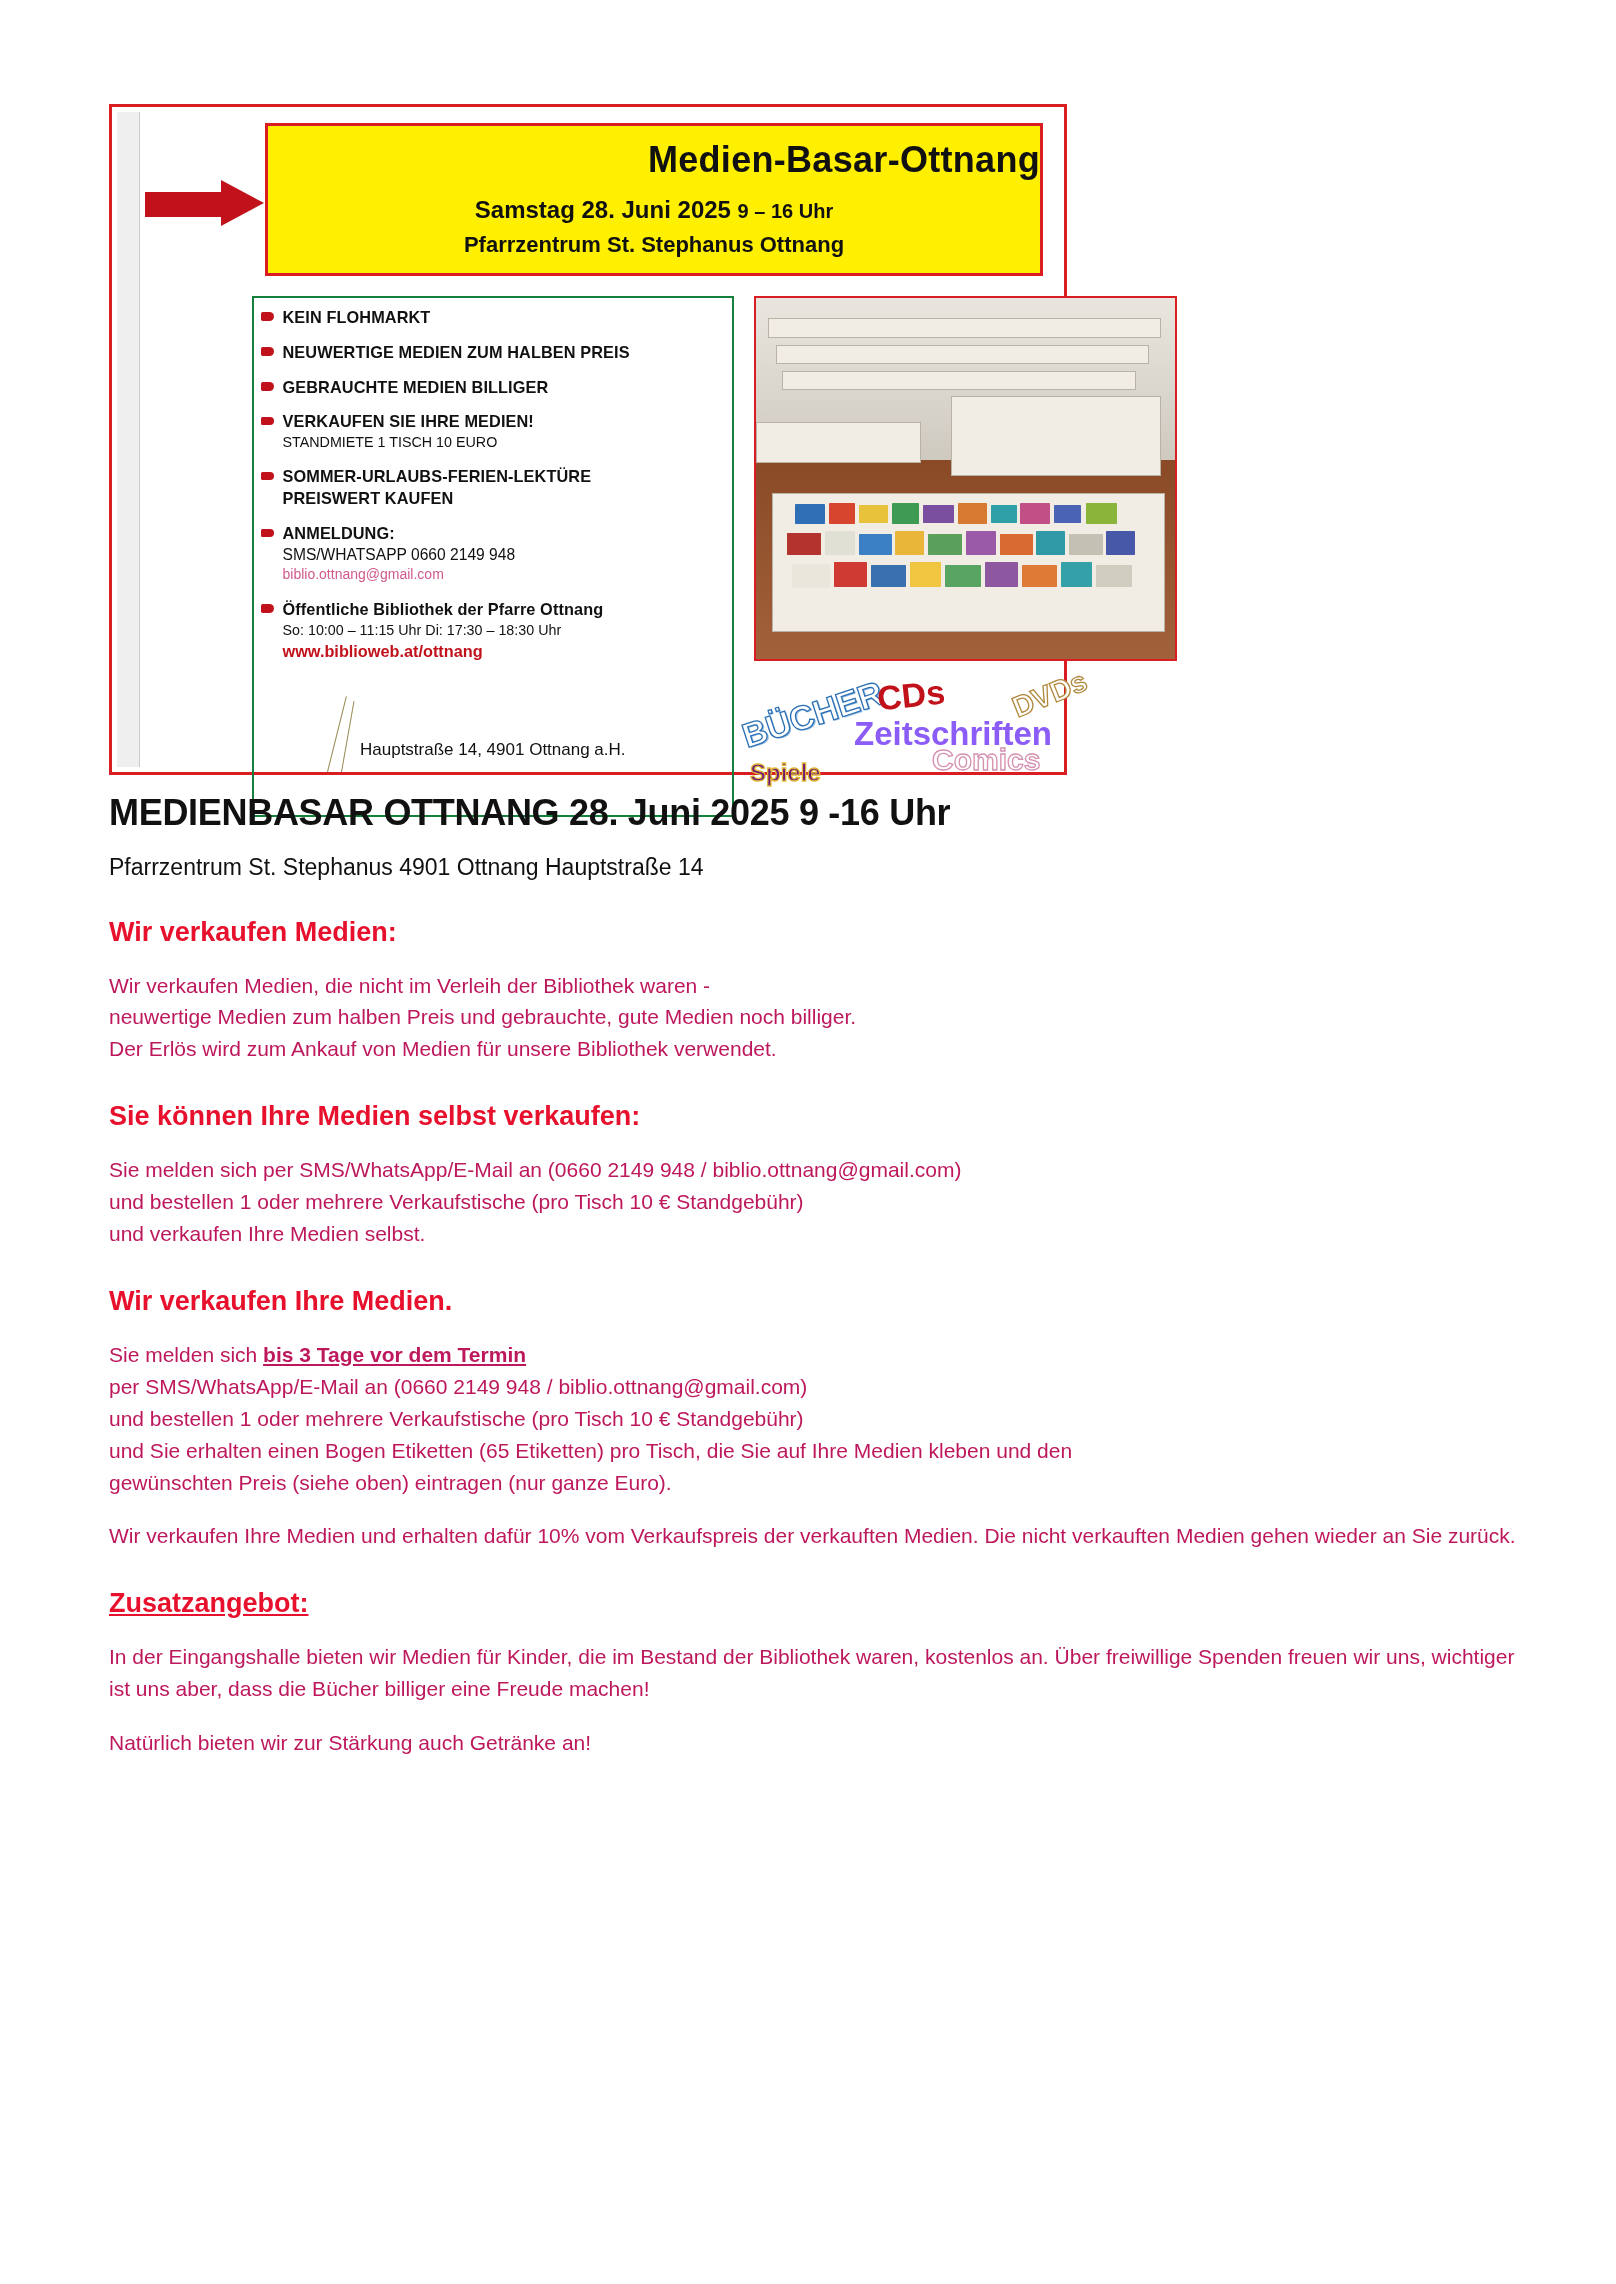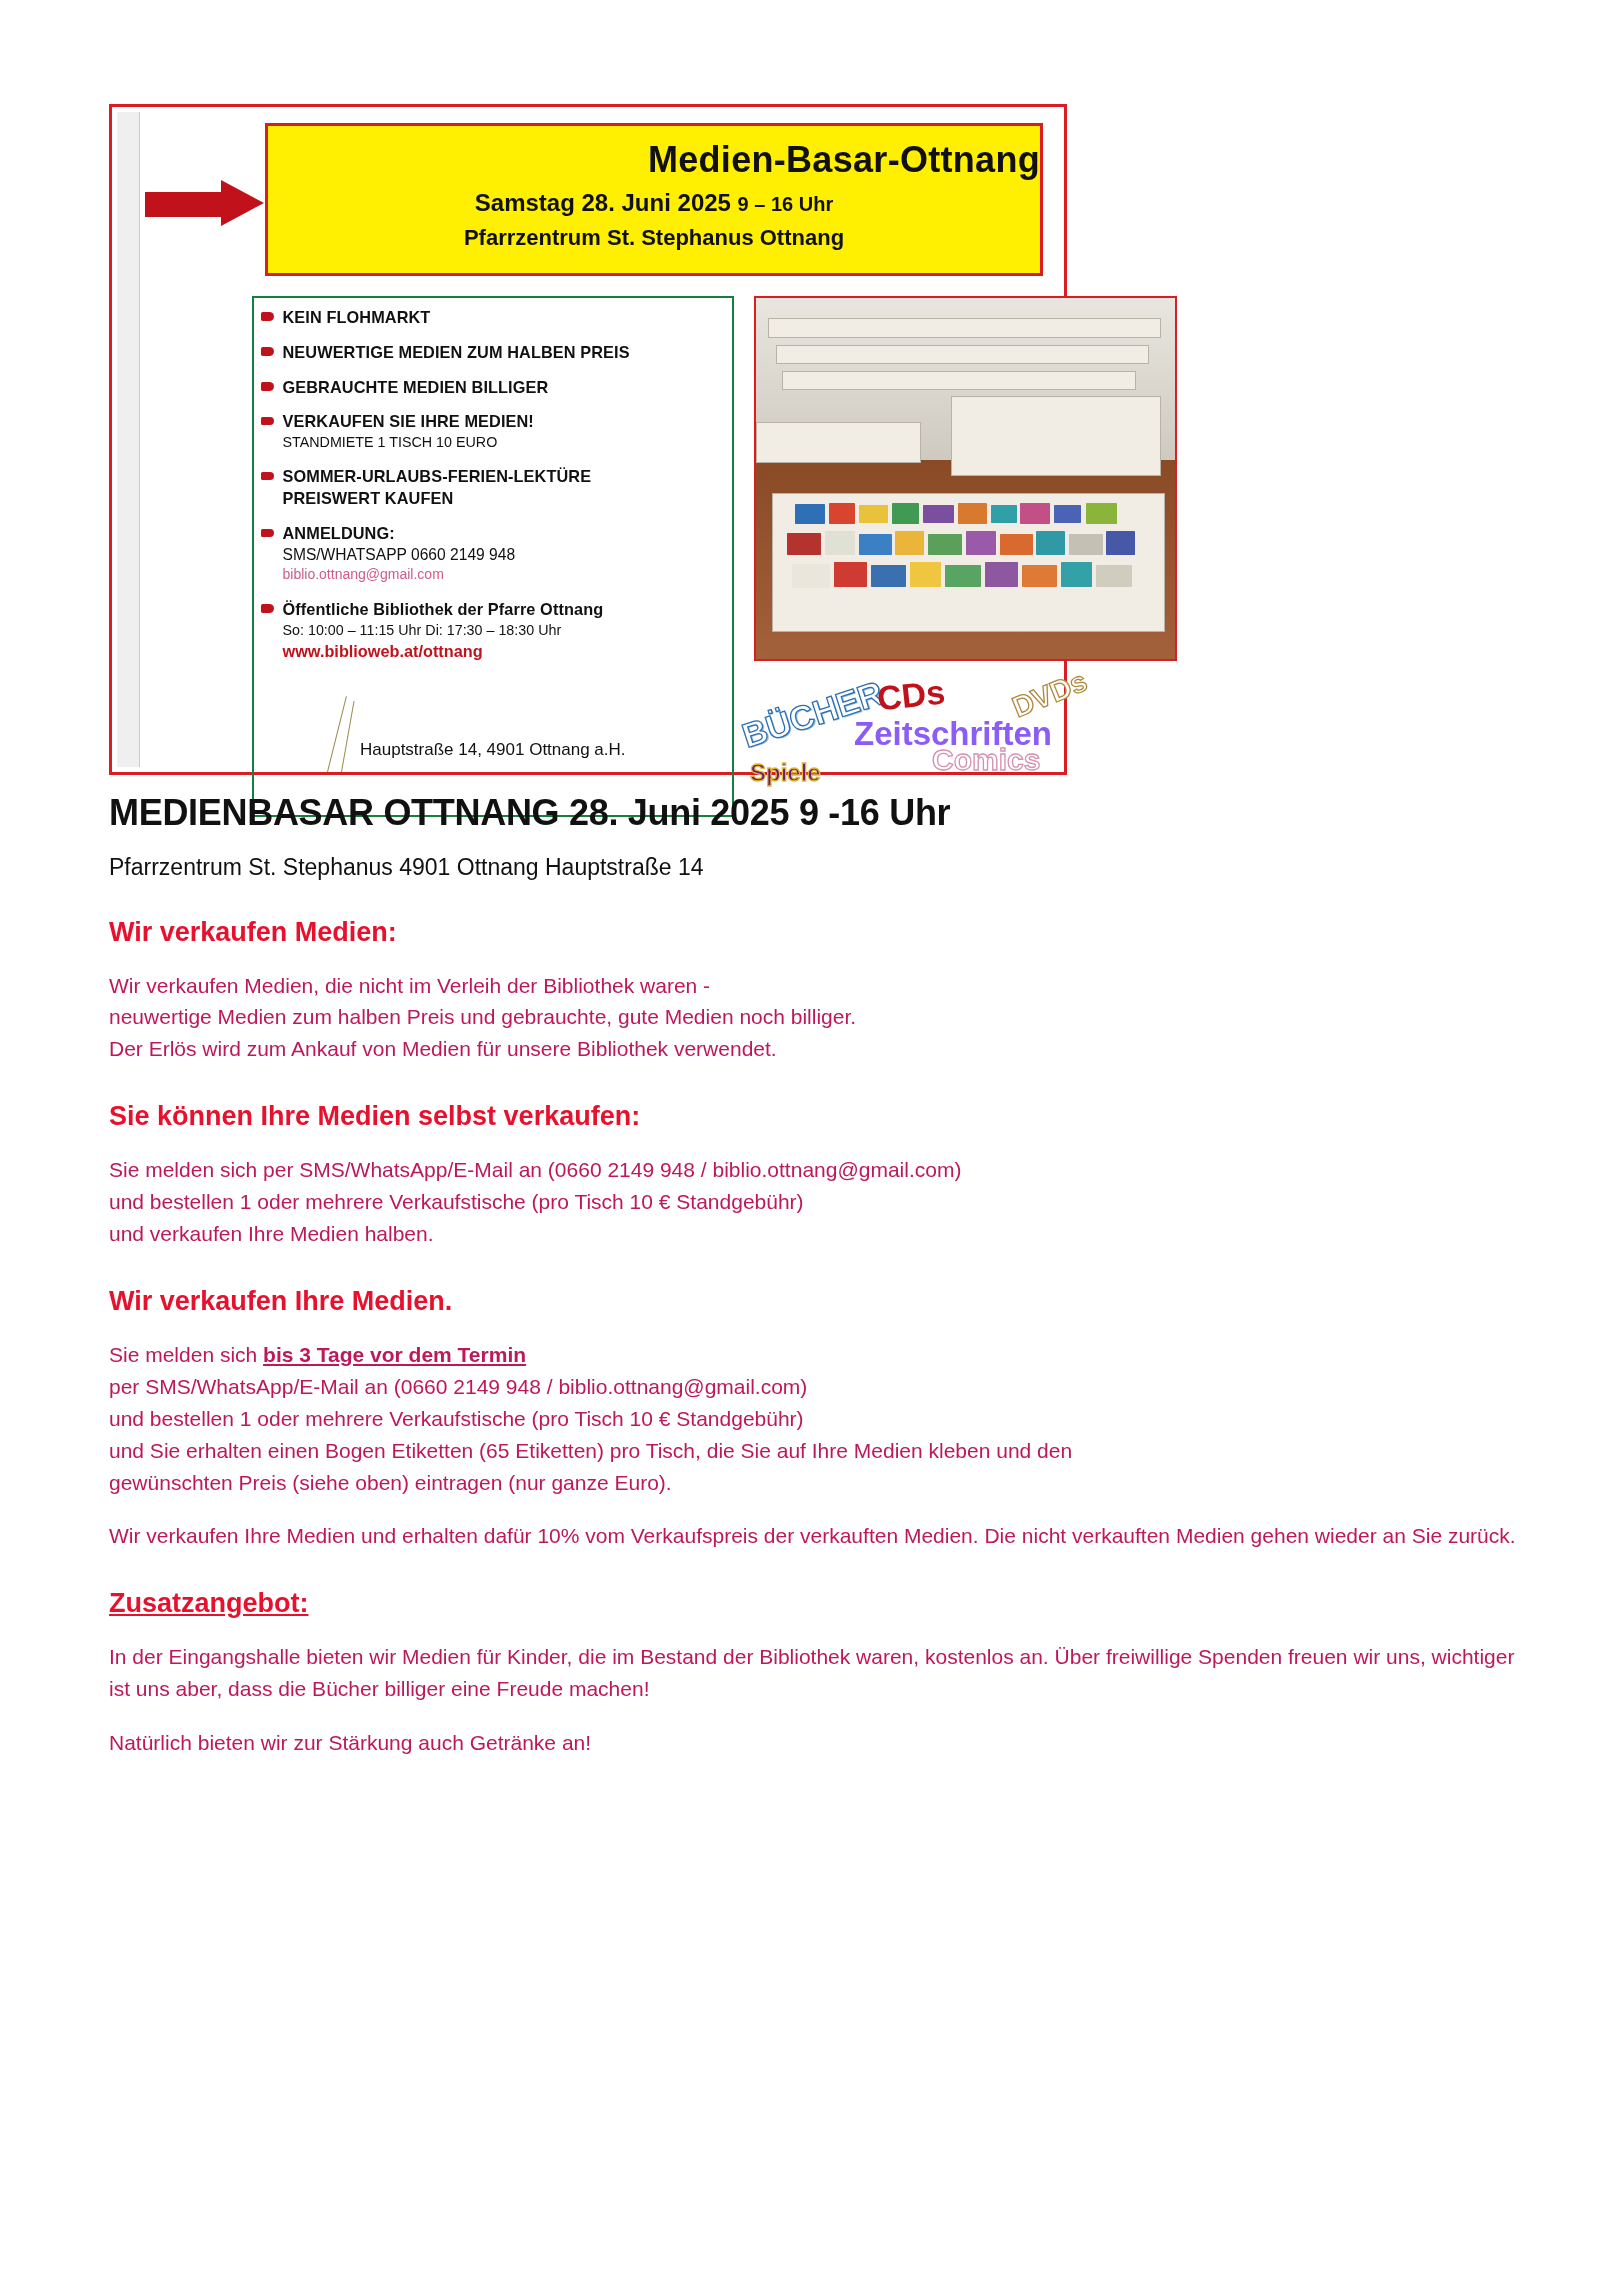--- a/index.html
+++ b/index.html
@@ -84,21 +84,21 @@
   }
   .yb-title {
     font-size: 36px;
     font-weight: bold;
     color: #111111;
     letter-spacing: 0.3px;
     margin-top: 13px;
     text-align: right;
   }
   .yb-line2 {
-    margin-top: 8px;
+    margin-top: 15px;
     font-size: 24px;
     font-weight: bold;
     color: #111111;
   }
   .yb-line2 .small {
     font-size: 20px;
     font-weight: bold;
   }
   .yb-line3 {
     margin-top: 7.8px;
@@ -494,21 +494,21 @@
     <p class="para">
       <span>Wir verkaufen Medien, die nicht im Verleih der Bibliothek waren -</span><br>
       <span>neuwertige Medien zum halben Preis und gebrauchte, gute Medien noch billiger.</span><br>
       <span>Der Erlös wird zum Ankauf von Medien für unsere Bibliothek verwendet.</span>
     </p>
 
     <h2 class="sec">Sie können Ihre Medien selbst verkaufen:</h2>
     <p class="para">
       <span>Sie melden sich per SMS/WhatsApp/E-Mail an (0660 2149 948 / biblio.ottnang@gmail.com)</span><br>
       <span>und bestellen 1 oder mehrere Verkaufstische (pro Tisch 10 € Standgebühr)</span><br>
-      <span>und verkaufen Ihre Medien halben.</span>
+      <span>und verkaufen Ihre Medien selbst.</span>
     </p>
 
     <h2 class="sec">Wir verkaufen Ihre Medien.</h2>
     <p class="para">
       <span>Sie melden sich </span><span class="u-bold">bis 3 Tage vor dem Termin</span><br>
       <span>per SMS/WhatsApp/E-Mail an (0660 2149 948 / biblio.ottnang@gmail.com)</span><br>
       <span>und bestellen 1 oder mehrere Verkaufstische (pro Tisch 10 € Standgebühr)</span><br>
       <span>und Sie erhalten einen Bogen Etiketten (65 Etiketten) pro Tisch, die Sie auf Ihre Medien kleben und den</span><br>
       <span>gewünschten Preis (siehe oben) eintragen (nur ganze Euro).</span>
     </p>

